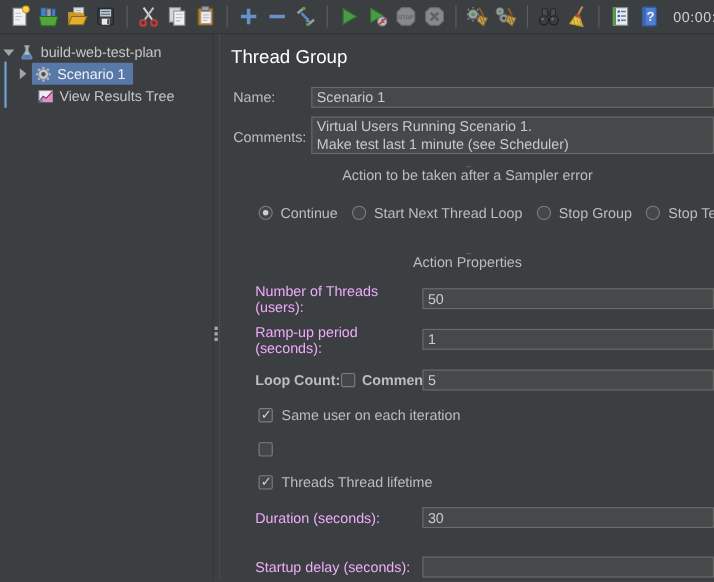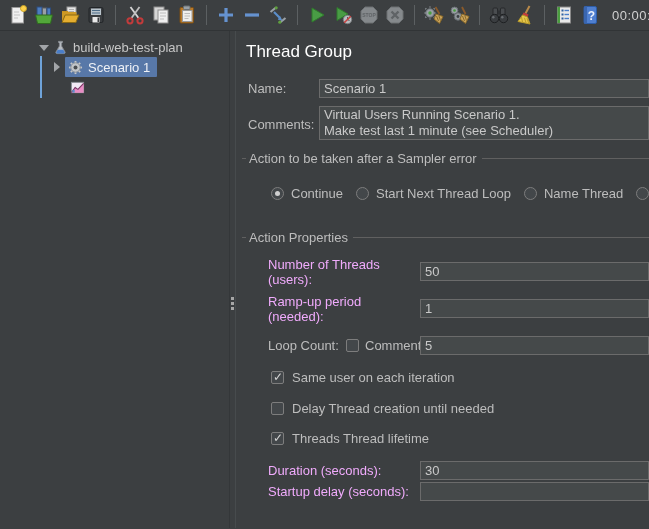--- a/index.html
+++ b/index.html
@@ -19,21 +19,21 @@
   }
   .tbtn {
     width:26px; height:26px; display:flex; align-items:center; justify-content:center;
     flex:0 0 auto;
   }
   .tbtn svg { display:block; }
   .tsep { width:1px; height:20px; background:#5c6062; margin:0 6px; flex:0 0 auto; }
   .timer { margin-left:9px; font-size:13px; color:#d0d0d0; letter-spacing:.5px; }
 
   
-  .content { display:flex; height:497px;padding-left:36px; }
+  .content { display:flex; height:497px; }
 
   
   .tree { width:193px; position:relative; padding-top:6px; flex:0 0 auto; }
   .indent-guide { position:absolute; left:4px; top:25px; width:2px; height:42px; background:#6fa3d9; }
   .trow { display:flex; align-items:center; height:20px; color:#c6c6c6; white-space:nowrap; }
   .tw-arrow { width:10px; height:10px; flex:0 0 auto; margin-right:3px; position:relative; }
   .tw-arrow.down::after { content:""; position:absolute; left:0; top:3px;
     border-left:5px solid transparent; border-right:5px solid transparent; border-top:6px solid #a2a5a8; }
   .tw-arrow.right::after { content:""; position:absolute; left:2px; top:0;
     border-top:5px solid transparent; border-bottom:5px solid transparent; border-left:6px solid #a2a5a8; }
@@ -59,40 +59,40 @@
   .comments-row { margin-top:8px; align-items:center; }
 
   input.tf, textarea.tf {
     background:#45494a; border:1px solid #6b6b6b; color:#c9c9c9;
     font-family:"Liberation Sans", sans-serif; font-size:13px;
     padding:0 4px; outline:none; border-radius:0;
   }
   input.tf { height:19px; flex:1 1 auto; min-width:0; }
   textarea.tf { height:34px; flex:1 1 auto; resize:none; line-height:16px; padding:0 4px; white-space:pre; overflow:hidden; }
 
-  .group-title { display:flex; align-items:center; margin-left:6px; height:15px; }
+  .group-title { display:flex; align-items:center; margin-left:6px; height:15px;flex-direction:column; }
   .group-title .dash { width:4px; height:1px; background:#606060; margin-right:3px; flex:0 0 auto; }
   .group-title .gt-text { margin-right:5px; color:#bdbdbd; white-space:nowrap; }
   .group-title .line { flex:1 1 auto; height:1px; background:#606060; }
   .action-title { margin-top:11px; }
   .tp-title { margin-top:29px; }
 
   .radio-row { display:flex; align-items:center; gap:13px; padding-left:35px; margin-top:20px; height:15px; }
   .radio-opt { display:flex; align-items:center; gap:7px; white-space:nowrap; }
   .radio { width:13px; height:13px; border:1px solid #7d7d7d; border-radius:50%; background:#43474a; position:relative; flex:0 0 auto; }
   .radio.checked::after { content:""; position:absolute; left:3px; top:3px; width:5px; height:5px; border-radius:50%; background:#cfcfcf; }
 
   .field-row { display:flex; align-items:center; padding-left:32px; height:19px; }
   .field-row .flbl { width:152px; flex:0 0 auto; color:#f0abfc; }
   .threads-row { margin-top:17px; }
   .rampup-row, .loop-row { margin-top:18px; }
   .duration-row { margin-top:15px; }
-  .startup-row { margin-top:2px; }
-
-  .fr-pre { width:152px; flex:0 0 auto; display:flex; align-items:flex-end; }
+  .startup-row { margin-top:26px; }
+
+  .fr-pre { width:152px; flex:0 0 auto; display:flex; align-items:flex-end;font-weight:bold; }
   .fr-pre .flbl2 { width:78px; flex:0 0 auto; }
 
   .cb-row { display:flex; align-items:center; gap:8px; padding-left:35px; height:15px; white-space:nowrap; }
   .cb1 { margin-top:15px; } .cb2 { margin-top:16px; } .cb3 { margin-top:15px; }
   .checkbox { width:13px; height:13px; border:1px solid #7d7d7d; border-radius:2px; background:#43474a; position:relative; flex:0 0 auto; }
   .checkbox.checked::after { content:"\2713"; position:absolute; left:1px; top:-2px; font-size:12px; color:#d2d2d2; }
   .cb-inline { display:flex; align-items:center; gap:6px; }
 </style>
 </head>
 <body>
@@ -351,20 +351,21 @@
 
       <div class="trow" style="padding-left:33px;">
         <span class="ticon">
           <svg width="15" height="15" viewBox="0 0 16 16">
             <rect x="1.5" y="2.5" width="13" height="11" fill="#f3eaf5" stroke="#8a8f94"></rect>
             <path d="M1.5 13.5 L5.5 8 L8.5 10 L14.5 3.5 L14.5 13.5 Z" fill="#e88cc4"></path>
             <path d="M1.5 13.5 L5.5 8 L8.5 10 L14.5 3.5" stroke="#7a3564" fill="none" stroke-width="1.2"></path>
             <rect x="2.5" y="10.5" width="2.5" height="3" fill="#5b8ec9"></rect>
           </svg>
         </span>
+        <span>View Results Tree</span>
       </div>
     </div>
 
     <div class="splitter">
       <span class="grip">
           <i></i>
           <i></i>
           <i></i>
         </span>
     </div>
@@ -394,41 +395,41 @@
         <span class="radio-opt">
           <span class="radio checked"></span>
           <span>Continue</span>
         </span>
         <span class="radio-opt">
           <span class="radio"></span>
           <span>Start Next Thread Loop</span>
         </span>
         <span class="radio-opt">
           <span class="radio"></span>
-          <span>Name Thread</span>
+          <span>Stop Group</span>
         </span>
         <span class="radio-opt">
           <span class="radio"></span>
           <span>Stop Test</span>
         </span>
       </div>
 
       <div class="group-title tp-title">
         <span class="dash"></span>
         <span class="gt-text">Action Properties</span>
         <span class="line"></span>
       </div>
 
       <div class="field-row threads-row">
         <span class="flbl">Number of Threads (users):</span>
         <input class="tf" type="text" value="50" style="">
       </div>
 
       <div class="field-row rampup-row">
-        <span class="flbl">Ramp-up period (needed):</span>
+        <span class="flbl">Ramp-up period (seconds):</span>
         <input class="tf" type="text" value="1" style="">
       </div>
 
       <div class="field-row loop-row">
         <span class="fr-pre">
           <span class="flbl2">Loop Count:</span>
           <span class="cb-inline">
             <span class="checkbox"></span>
             <span>Comments</span>
           </span>
@@ -436,21 +437,20 @@
         <input class="tf" type="text" value="5" style="">
       </div>
 
       <div class="cb-row cb1">
         <span class="checkbox checked"></span>
         <span>Same user on each iteration</span>
       </div>
 
       <div class="cb-row cb2">
         <span class="checkbox"></span>
-        <span>Delay Thread creation until needed</span>
       </div>
 
       <div class="cb-row cb3">
         <span class="checkbox checked"></span>
         <span>Threads Thread lifetime</span>
       </div>
 
       <div class="field-row duration-row">
         <span class="flbl">Duration (seconds):</span>
         <input class="tf" type="text" value="30" style="">

